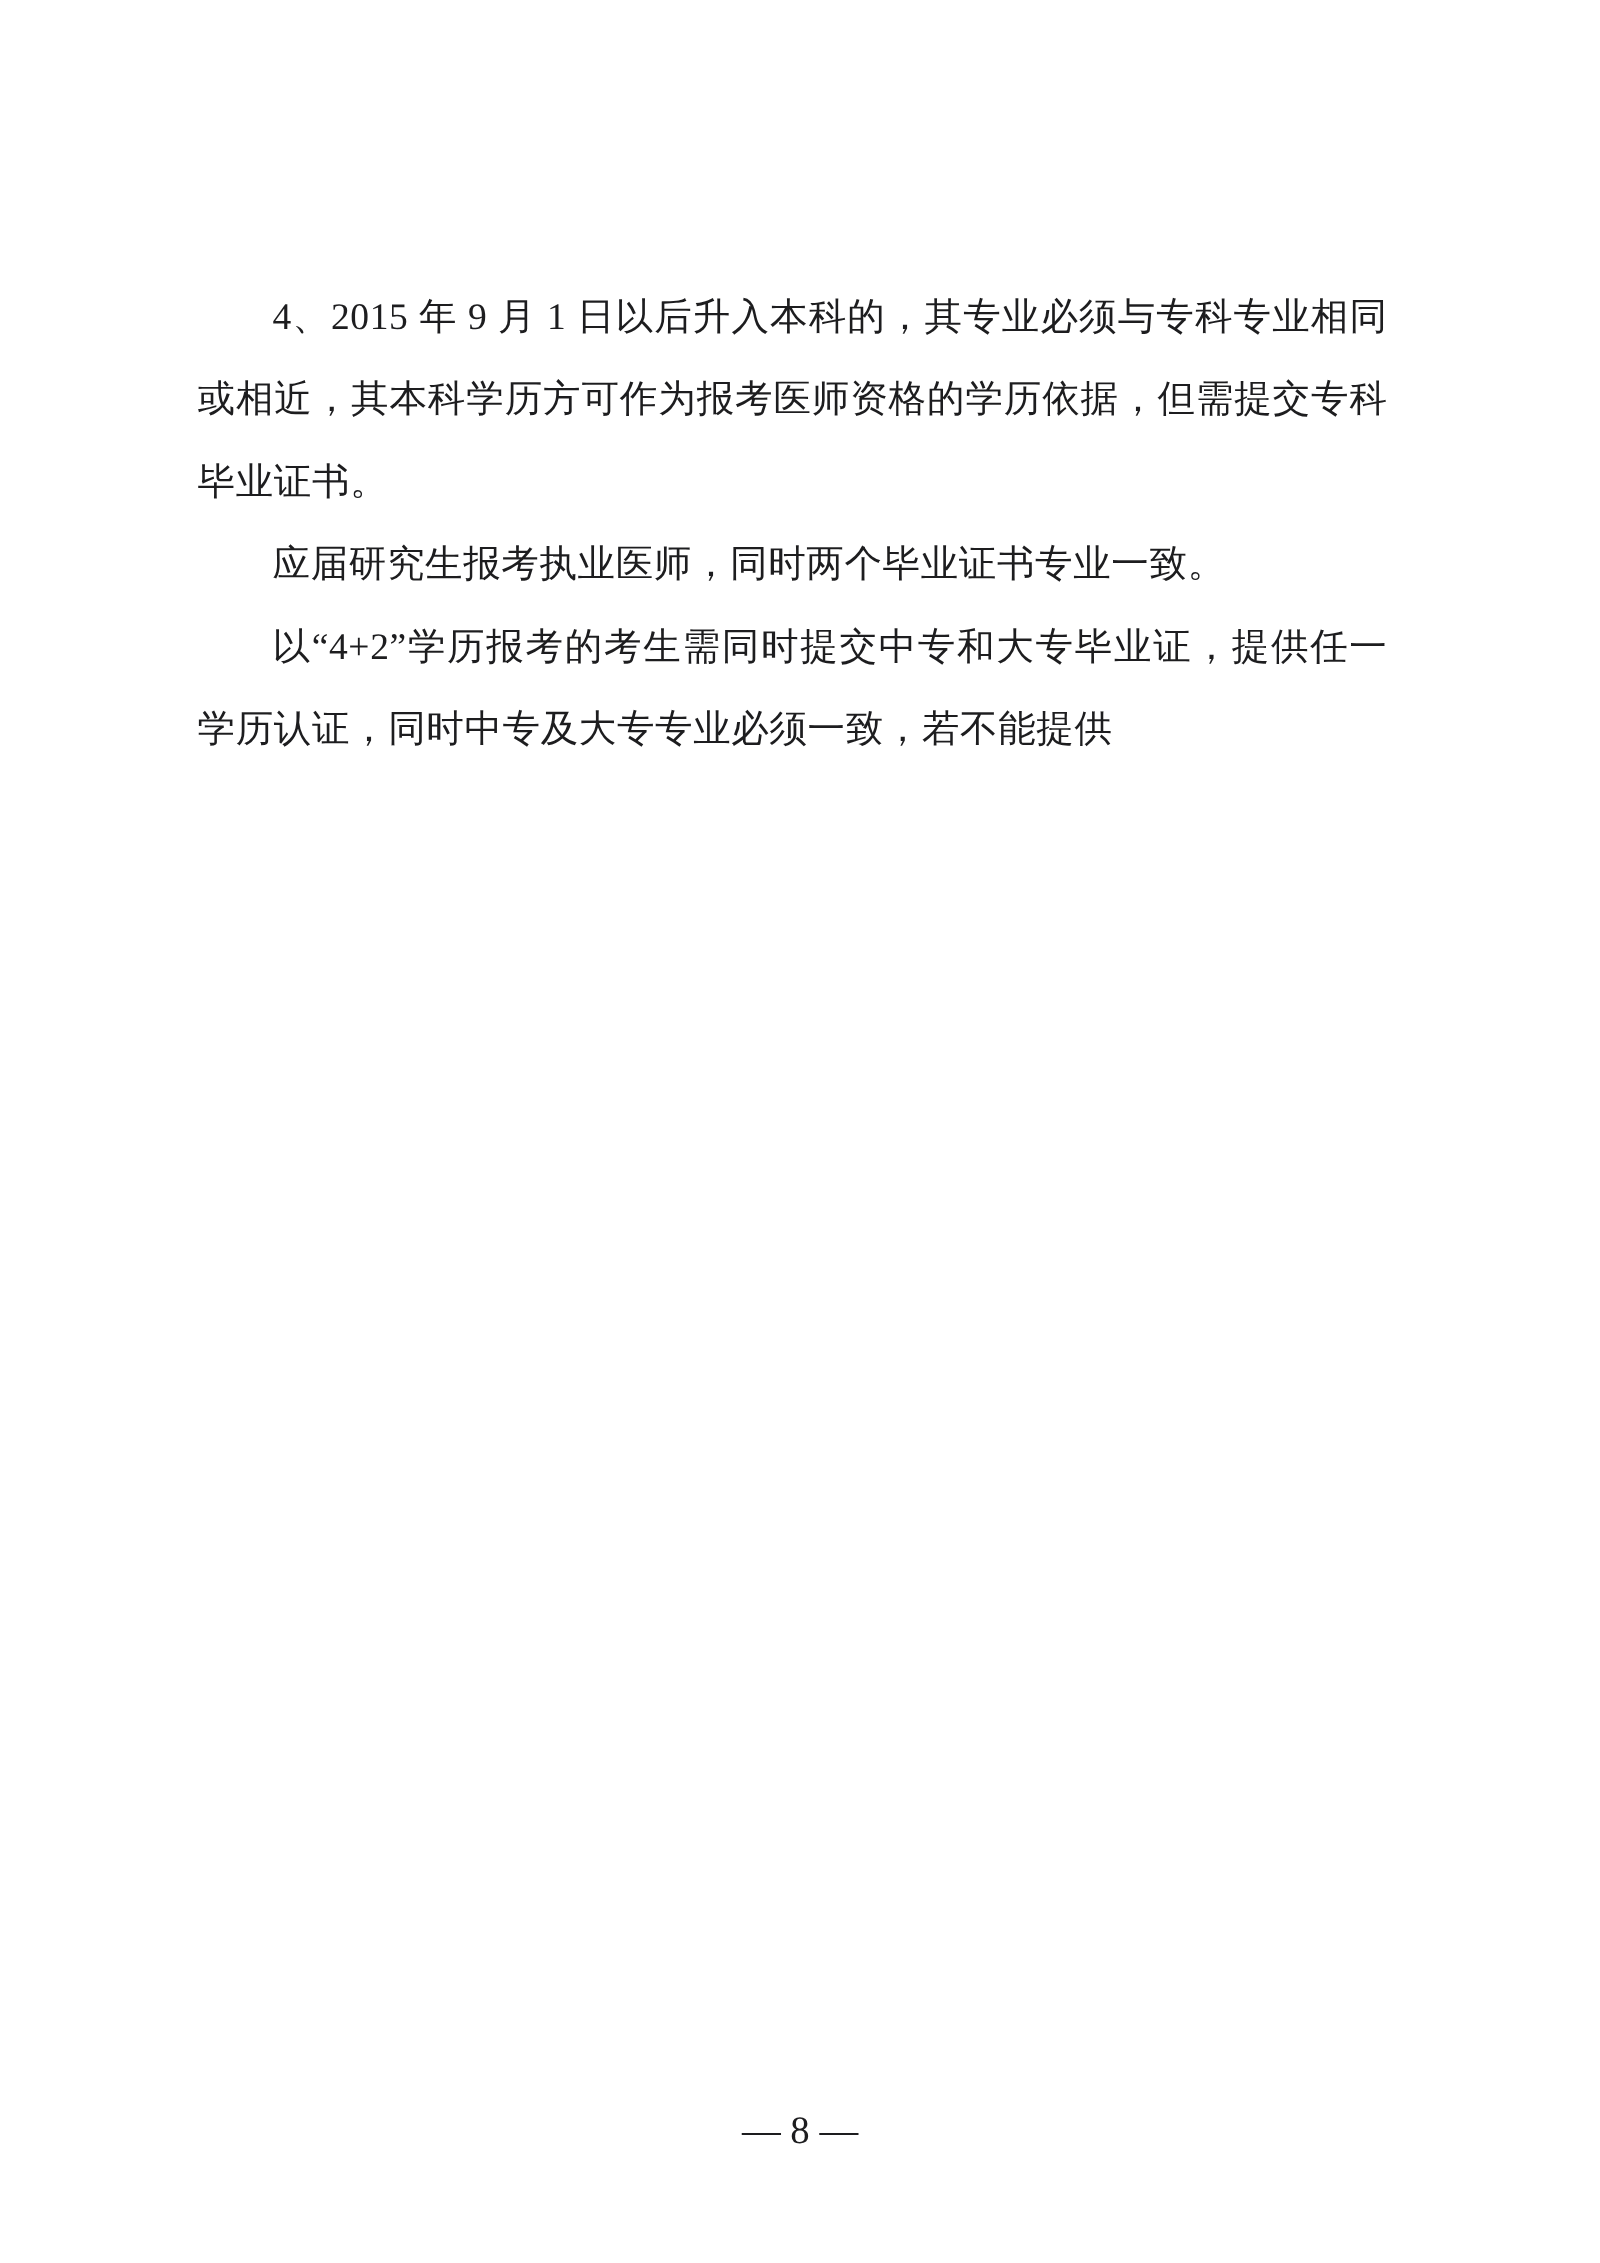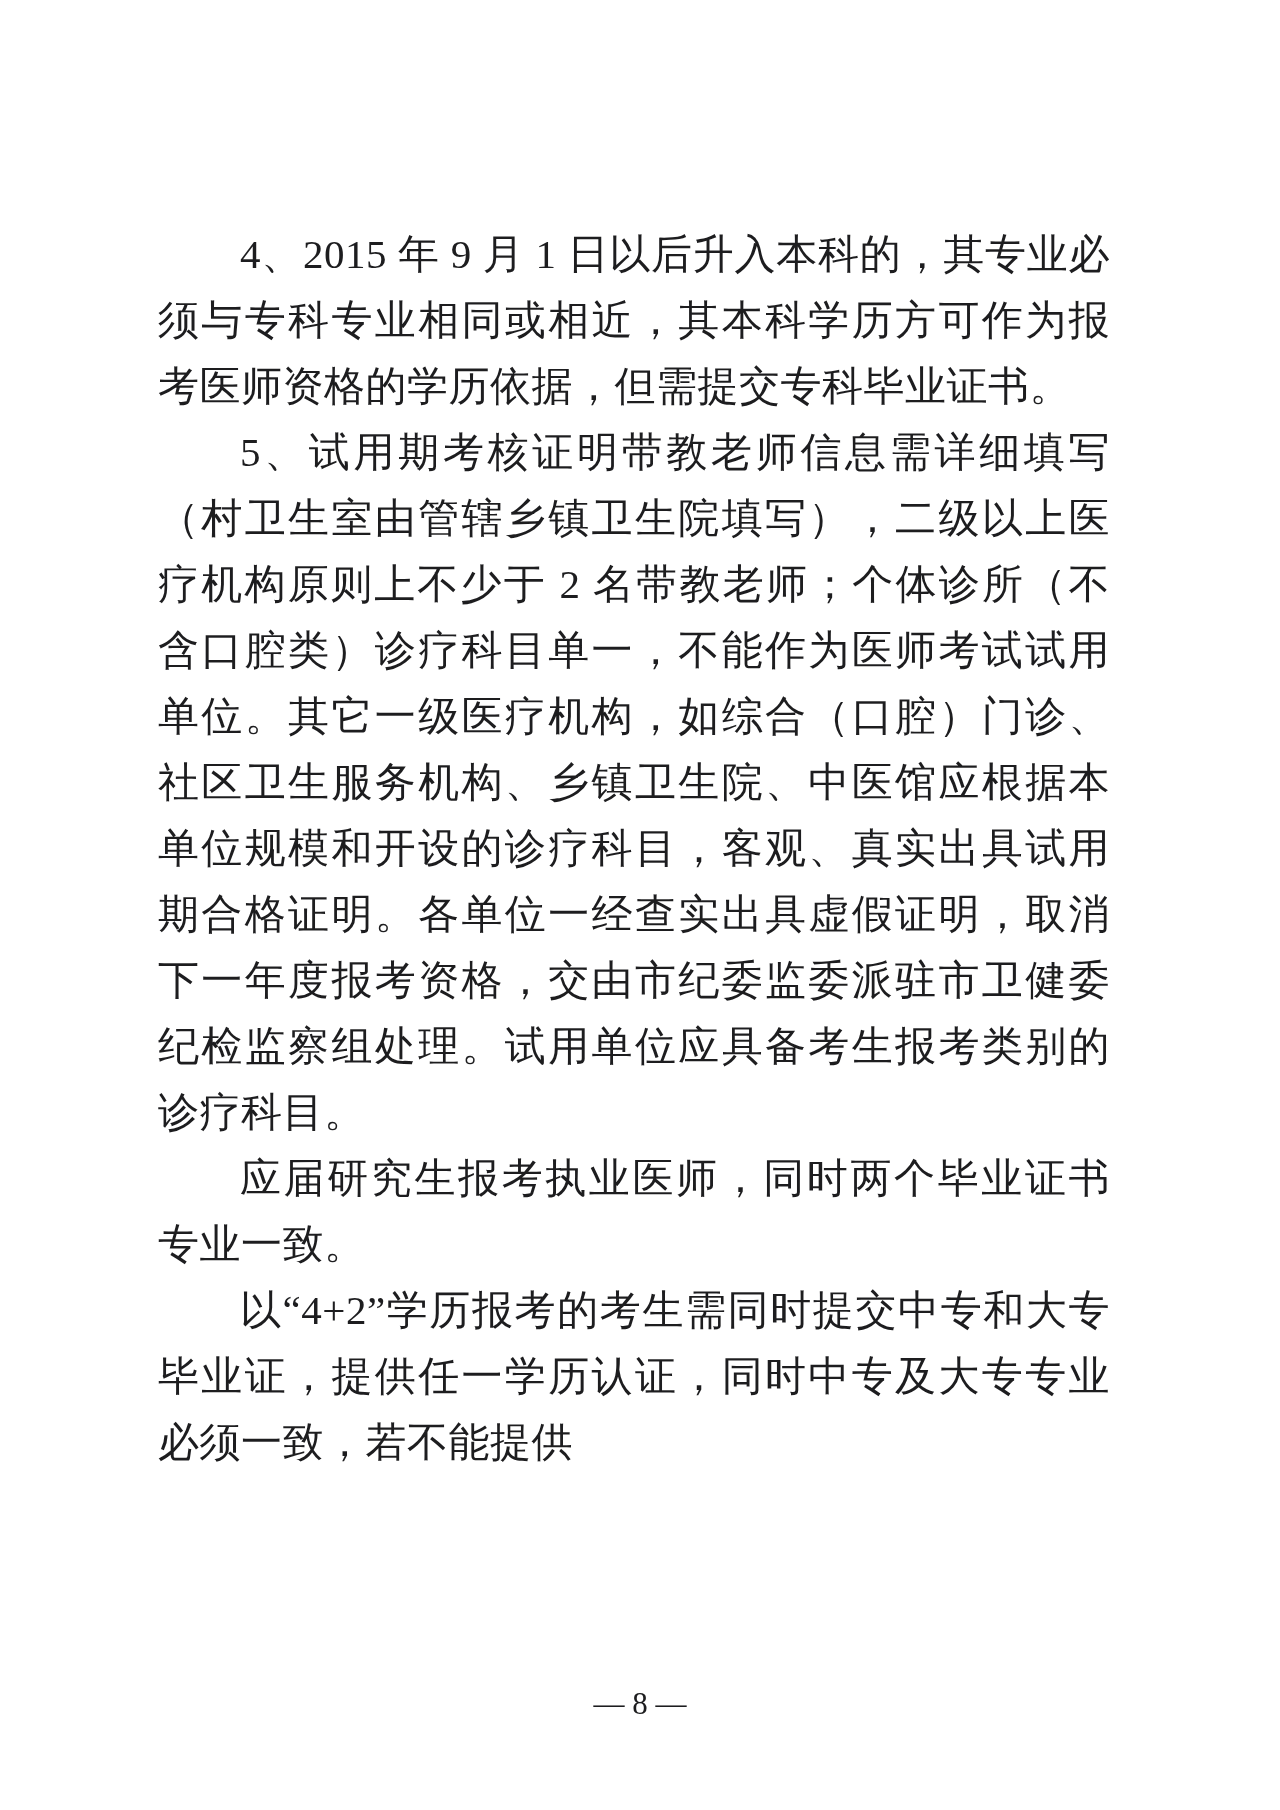--- a/index.html
+++ b/index.html
@@ -19,21 +19,21 @@
     inset: 0;
     background: #ffffff;
   }
   .content {
     position: absolute;
     left: 158px;
     top: 221px;
     width: 952px;
   }
   .doc-par {
-    font-size: 41px;
+    font-size: 30px;
     line-height: 66px;
     text-align: justify;
     text-justify: inter-ideograph;
     text-indent: 2em;
     letter-spacing: 0.5px;
     word-break: break-all;
   }
   .footer {
     position: absolute;
     left: 0;
@@ -44,18 +44,17 @@
     line-height: 40px;
     color: #1d1d1f;
   }
 </style>
 </head>
 <body>
 
 <div class="page">
   <div class="content">
     <p class="doc-par">4、2015 年 9 月 1 日以后升入本科的，其专业必须与专科专业相同或相近，其本科学历方可作为报考医师资格的学历依据，但需提交专科毕业证书。</p>
-    <p class="doc-par">5、试用期考核证明带教老师信息需详细填写（村卫生室由管辖乡镇卫生院填写），二级以上医疗机构原则上不少于 2 名带教老师；个体诊所（不含口腔类）诊疗科目单一，不能作为医师考试试用单位。其它一级医疗机构，如综合（口腔）门诊、社区卫生服务机构、乡镇卫生院、中医馆应根据本单位规模和开设的诊疗科目，客观、真实出具试用期合格证明。各单位一经查实出具虚假证明，取消下一年度报考资格，交由市纪委监委派驻市卫健委纪检监察组处理。试用单位应具备考生报考类别的诊疗科目。</p>
     <p class="doc-par">应届研究生报考执业医师，同时两个毕业证书专业一致。</p>
     <p class="doc-par">以“4+2”学历报考的考生需同时提交中专和大专毕业证，提供任一学历认证，同时中专及大专专业必须一致，若不能提供</p>
   </div>
   <div class="footer">— 8 —</div>
 </div>
 
 </body></html>

